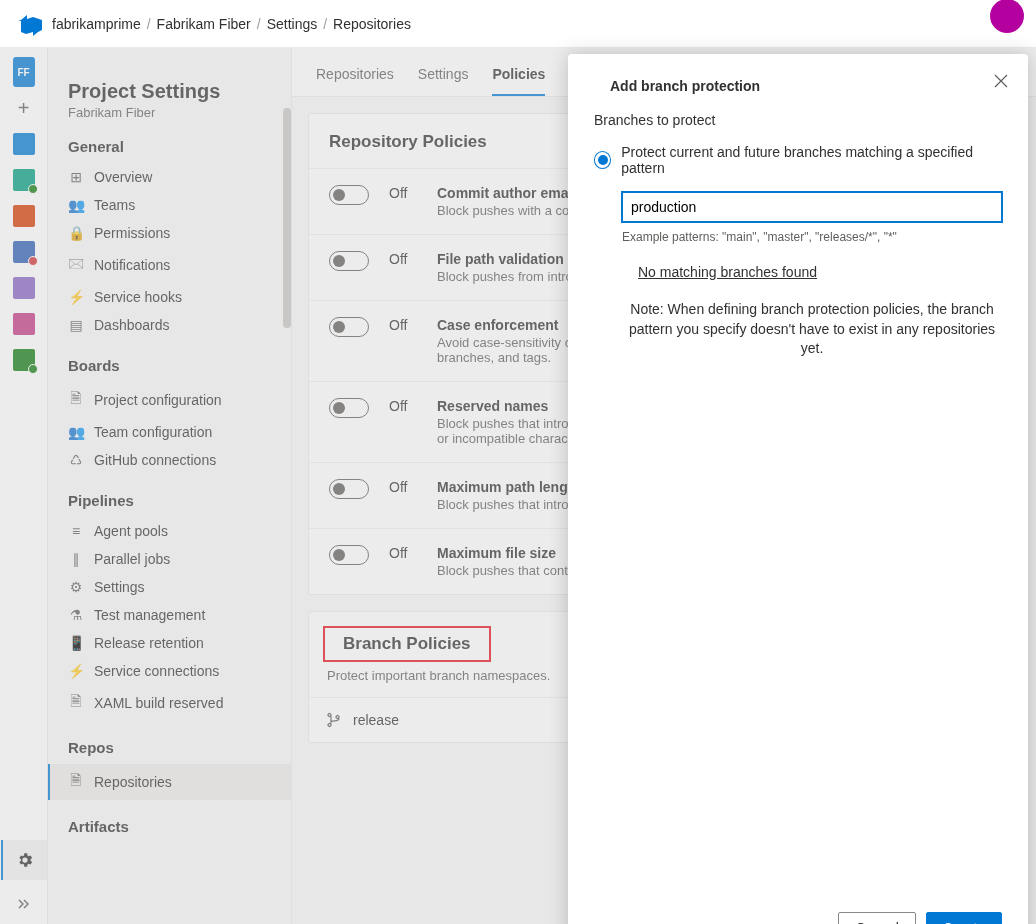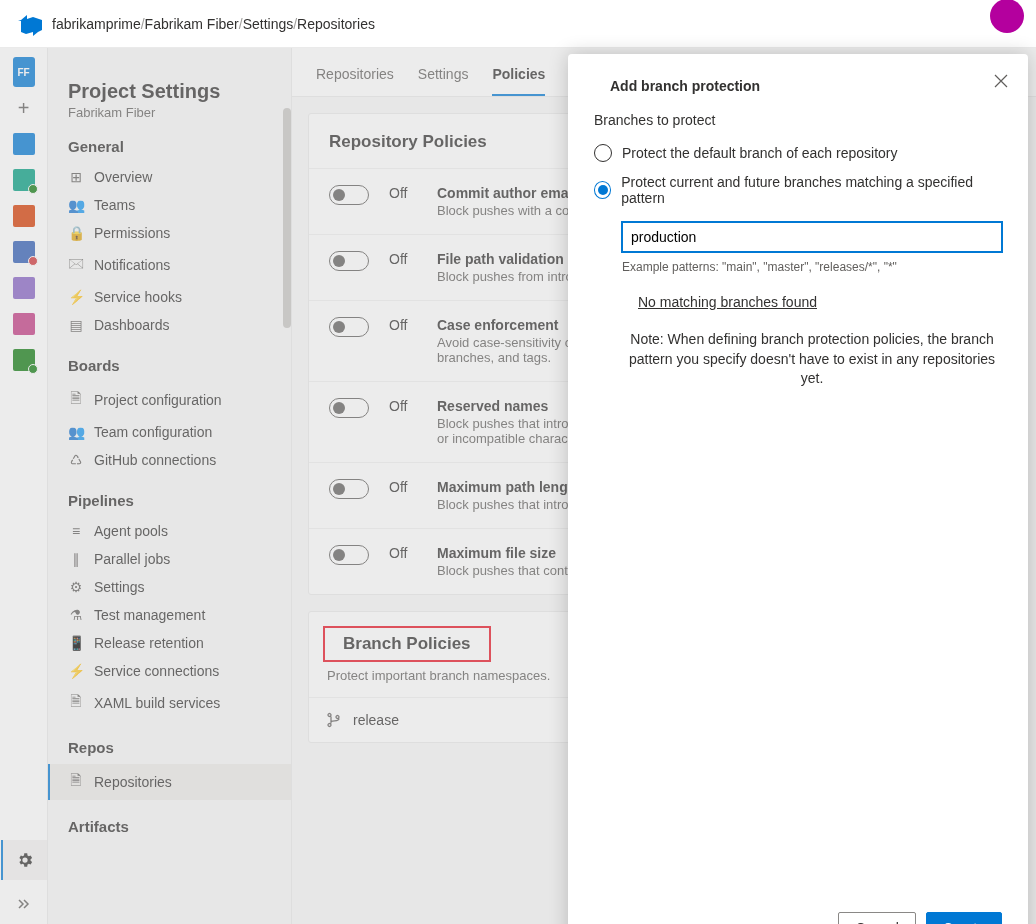--- a/index.html
+++ b/index.html
@@ -2,21 +2,21 @@
 <html><head>
 <meta charset="utf-8">
 <style>
   * { box-sizing: border-box; }
   html, body { margin:0; padding:0; font-family: "Segoe UI", sans-serif; font-size:14px; color:#323130; background:#fff; }
   .app { width:1036px; height:924px; position:relative; overflow:hidden; }
 
   
   .topbar { height:48px; display:flex; align-items:center; padding:0 8px; background:#fff; border-bottom:1px solid #eaeaea; }
   .topbar .logo { width:24px; height:24px; margin:0 10px; }
-  .crumbs { display:flex; align-items:center; color:#605e5c; }
+  .crumbs { display:flex; align-items:center; gap:6px; color:#605e5c; }
   .crumbs span.sep { color:#a19f9d; }
   .crumbs a { color:#323130; text-decoration:none; }
   .topbar .avatar { margin-left:auto; width:34px; height:34px; border-radius:50%; background:#b4009e; margin-right:6px; position:relative; top:-8px; right:-2px;}
   
   
   .body { display:flex; height:calc(924px - 48px); position:relative;}
   
   
   .rail { width:48px; background:#fff; border-right:1px solid #eaeaea; display:flex; flex-direction:column; align-items:center; padding-top:8px; gap:4px;}
   .rail .slot { width:32px; height:32px; border-radius:4px; display:flex; align-items:center; justify-content:center; font-size:16px;}
@@ -227,21 +227,21 @@
       <div class="item">
           <span class="mi">📱</span>
           <span>Release retention</span>
         </div>
       <div class="item">
           <span class="mi">⚡</span>
           <span>Service connections</span>
         </div>
       <div class="item">
           <span class="mi">🗎</span>
-          <span>XAML build services</span>
+          <span>XAML build reserved</span>
         </div>
 
       <div class="group">Repos</div>
       <div class="item selected">
           <span class="mi">🗎</span>
           <span>Repositories</span>
         </div>
 
       <div class="group">Artifacts</div>
     </div>
@@ -326,24 +326,20 @@
 
     <div class="dialog">
       <span class="close">
         <svg width="14" height="14" viewBox="0 0 14 14">
             <path stroke="#605e5c" stroke-width="1.2" d="M1 1l12 12M13 1L1 13"></path>
           </svg>
       </span>
       <h2>Add branch protection</h2>
       <div class="lbl">Branches to protect</div>
 
-      <div class="radio">
-        <span class="r"></span>
-        <span>Protect the default branch of each repository</span>
-      </div>
       <div class="radio sel">
         <span class="r"></span>
         <span>Protect current and future branches matching a specified pattern</span>
       </div>
 
       <div class="pattern">
         <input type="text" value="production" style="">
       </div>
       <div class="hint">Example patterns: "main", "master", "releases/*", "*"</div>
 

